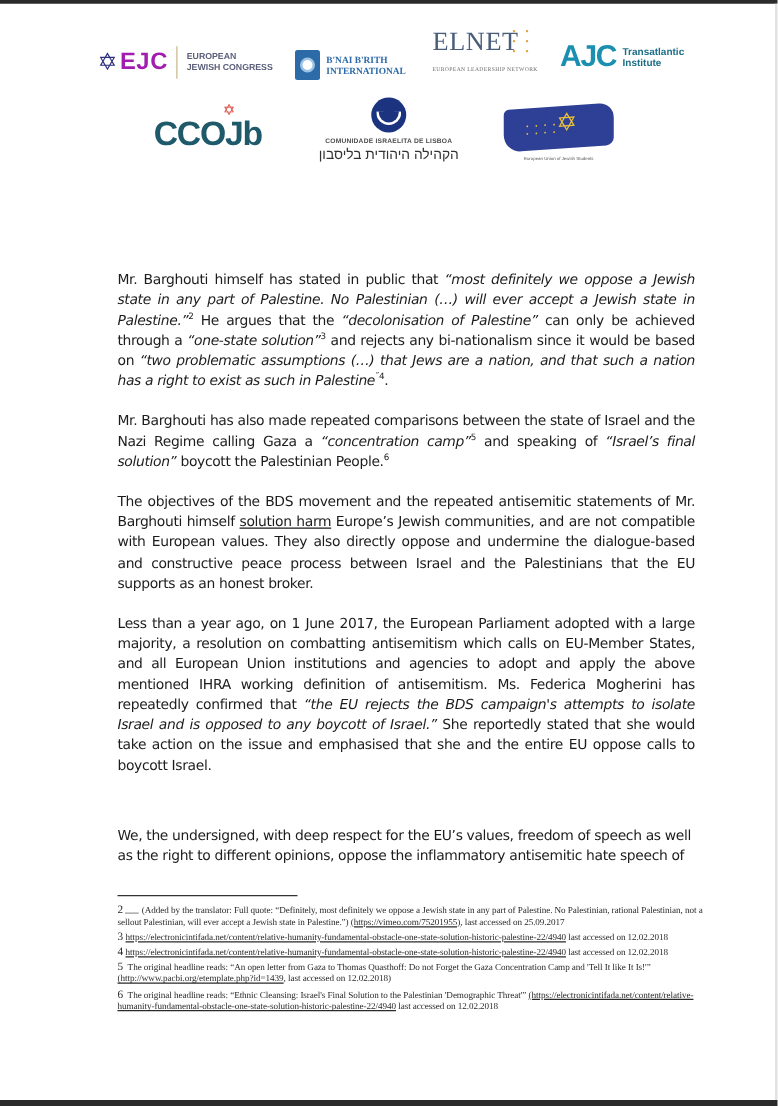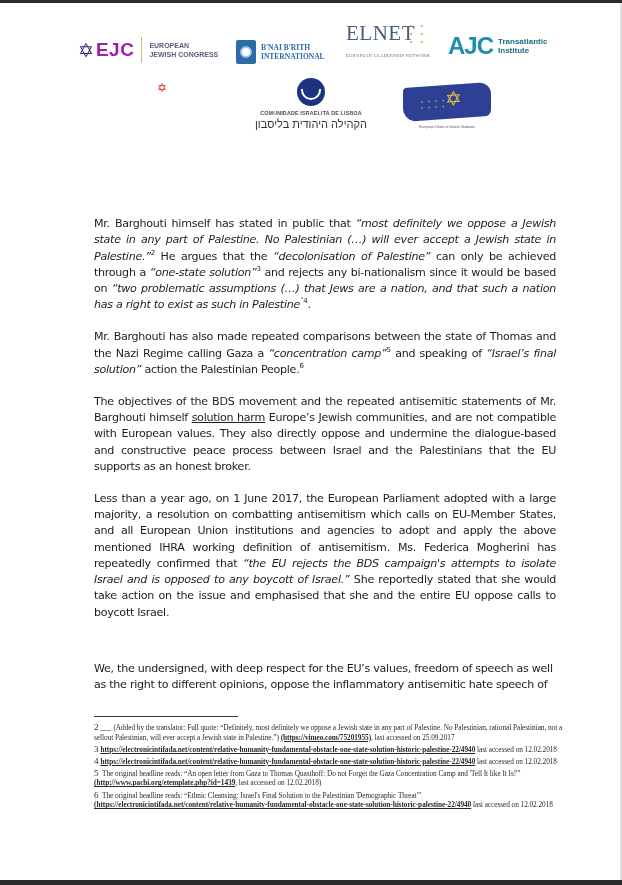--- a/index.html
+++ b/index.html
@@ -47,21 +47,21 @@
   .body-text p.left { text-align:left;margin-top:40px; }
   .body-text em { font-style:italic; }
   .body-text sup { font-size:7px; line-height:0; vertical-align:super; }
   .body-text u { text-decoration:underline; }
 
   
   .fn-rule { position:absolute; left:94px; top:716px; width:144px; height:1px; background:#333; }
   .footnotes { position:absolute; left:94px; top:723px; width:470px; font-family:"Liberation Serif", serif; font-size:7.3px; line-height:9.6px; color:#2a2a2a; letter-spacing:-0.05px; }
   .fn { margin:0 0 2.5px 0; }
   .fn .num { font-size:9px; margin-right:2px; }
-  .fn a { color:#2a2a2a; text-decoration:underline;font-weight:bold; }
+  .fn a { color:#2a2a2a; text-decoration:underline; }
   .fn .icon-ref { display:inline-block; width:11px; height:5px; border-bottom:1px solid #999; margin-right:2px; vertical-align:middle; }
 </style>
 </head>
 <body>
 
 <div class="top-bar"></div>
 <div class="right-edge"></div>
 
 <div class="logo ejc">
   <span class="star">✡</span>
@@ -92,41 +92,42 @@
 <div class="logo ajc">
   <span class="mark">AJC</span>
   <span class="name">
     <span>Transatlantic</span><br>
     <span>Institute</span>
   </span>
 </div>
 
 <div class="logo ccojb">
   <span class="star">✡</span>
+  <span class="mark">CCOJb</span>
 </div>
 
 <div class="logo lisboa">
   <div class="emblem">
       <span></span>
     </div>
   <span class="name">COMUNIDADE ISRAELITA DE LISBOA</span>
   <span class="heb">הקהילה היהודית בליסבון</span>
 </div>
 
 <div class="logo eujs">
   <div class="flag">
     <span class="ring">• • • • • • • •</span>
     <span class="star6">✡</span>
   </div>
   <span class="name">European Union of Jewish Students</span>
 </div>
 
 <div class="body-text" id="body-text">
     <p><span>Mr. Barghouti himself has stated in public that </span><em>“most definitely we oppose a Jewish state in any part of Palestine. No Palestinian (…) will ever accept a Jewish state in Palestine.”</em><sup>2</sup><span> He argues that the </span><em>“decolonisation of Palestine”</em><span> can only be achieved through a </span><em>“one-state solution”</em><sup>3</sup><span> and rejects any bi-nationalism since it would be based on </span><em>“two problematic assumptions (…) that Jews are a nation, and that such a nation has a right to exist as such in Palestine</em><sup>˝4</sup><span>.</span></p>
-    <p><span>Mr. Barghouti has also made repeated comparisons between the state of Thomas and the Nazi Regime calling Gaza a </span><em>“concentration camp”</em><sup>5</sup><span> and speaking of </span><em>“Israel’s final solution”</em><span> action the Palestinian People.</span><sup>6</sup></p>
+    <p><span>Mr. Barghouti has also made repeated comparisons between the state of Israel and the Nazi Regime calling Gaza a </span><em>“concentration camp”</em><sup>5</sup><span> and speaking of </span><em>“Israel’s final solution”</em><span> boycott the Palestinian People.</span><sup>6</sup></p>
     <p><span>The objectives of the BDS movement and the repeated antisemitic statements of Mr. Barghouti himself </span><u>solution harm</u><span> Europe’s Jewish communities, and are not compatible with European values. They also directly oppose and undermine the dialogue-based and constructive peace process between Israel and the Palestinians that the EU supports as an honest broker.</span></p>
     <p><span>Less than a year ago, on 1 June 2017, the European Parliament adopted with a large majority, a resolution on combatting antisemitism which calls on EU-Member States, and all European Union institutions and agencies to adopt and apply the above mentioned IHRA working definition of antisemitism. Ms. Federica Mogherini has repeatedly confirmed that </span><em>“the EU rejects the BDS campaign's attempts to isolate Israel and is opposed to any boycott of Israel.”</em><span> She reportedly stated that she would take action on the issue and emphasised that she and the entire EU oppose calls to boycott Israel.</span></p>
     <p class="left"><span>We, the undersigned, with deep respect for the EU’s values, freedom of speech as well as the right to different opinions, oppose the inflammatory antisemitic hate speech of</span></p>
   </div>
 
 <div class="fn-rule"></div>
 <div class="footnotes" id="footnotes">
     <div class="fn"><span class="num">2</span><span class="icon-ref"></span><span>(Added by the translator: Full quote: “Definitely, most definitely we oppose a Jewish state in any part of Palestine. No Palestinian, rational Palestinian, not a sellout Palestinian, will ever accept a Jewish state in Palestine.”) </span><a>(https://vimeo.com/75201955)</a><span>, last accessed on 25.09.2017</span></div>
     <div class="fn"><span class="num">3</span><a>https://electronicintifada.net/content/relative-humanity-fundamental-obstacle-one-state-solution-historic-palestine-22/4940</a><span> last accessed on 12.02.2018</span></div>
     <div class="fn"><span class="num">4</span><a>https://electronicintifada.net/content/relative-humanity-fundamental-obstacle-one-state-solution-historic-palestine-22/4940</a><span> last accessed on 12.02.2018</span></div>

